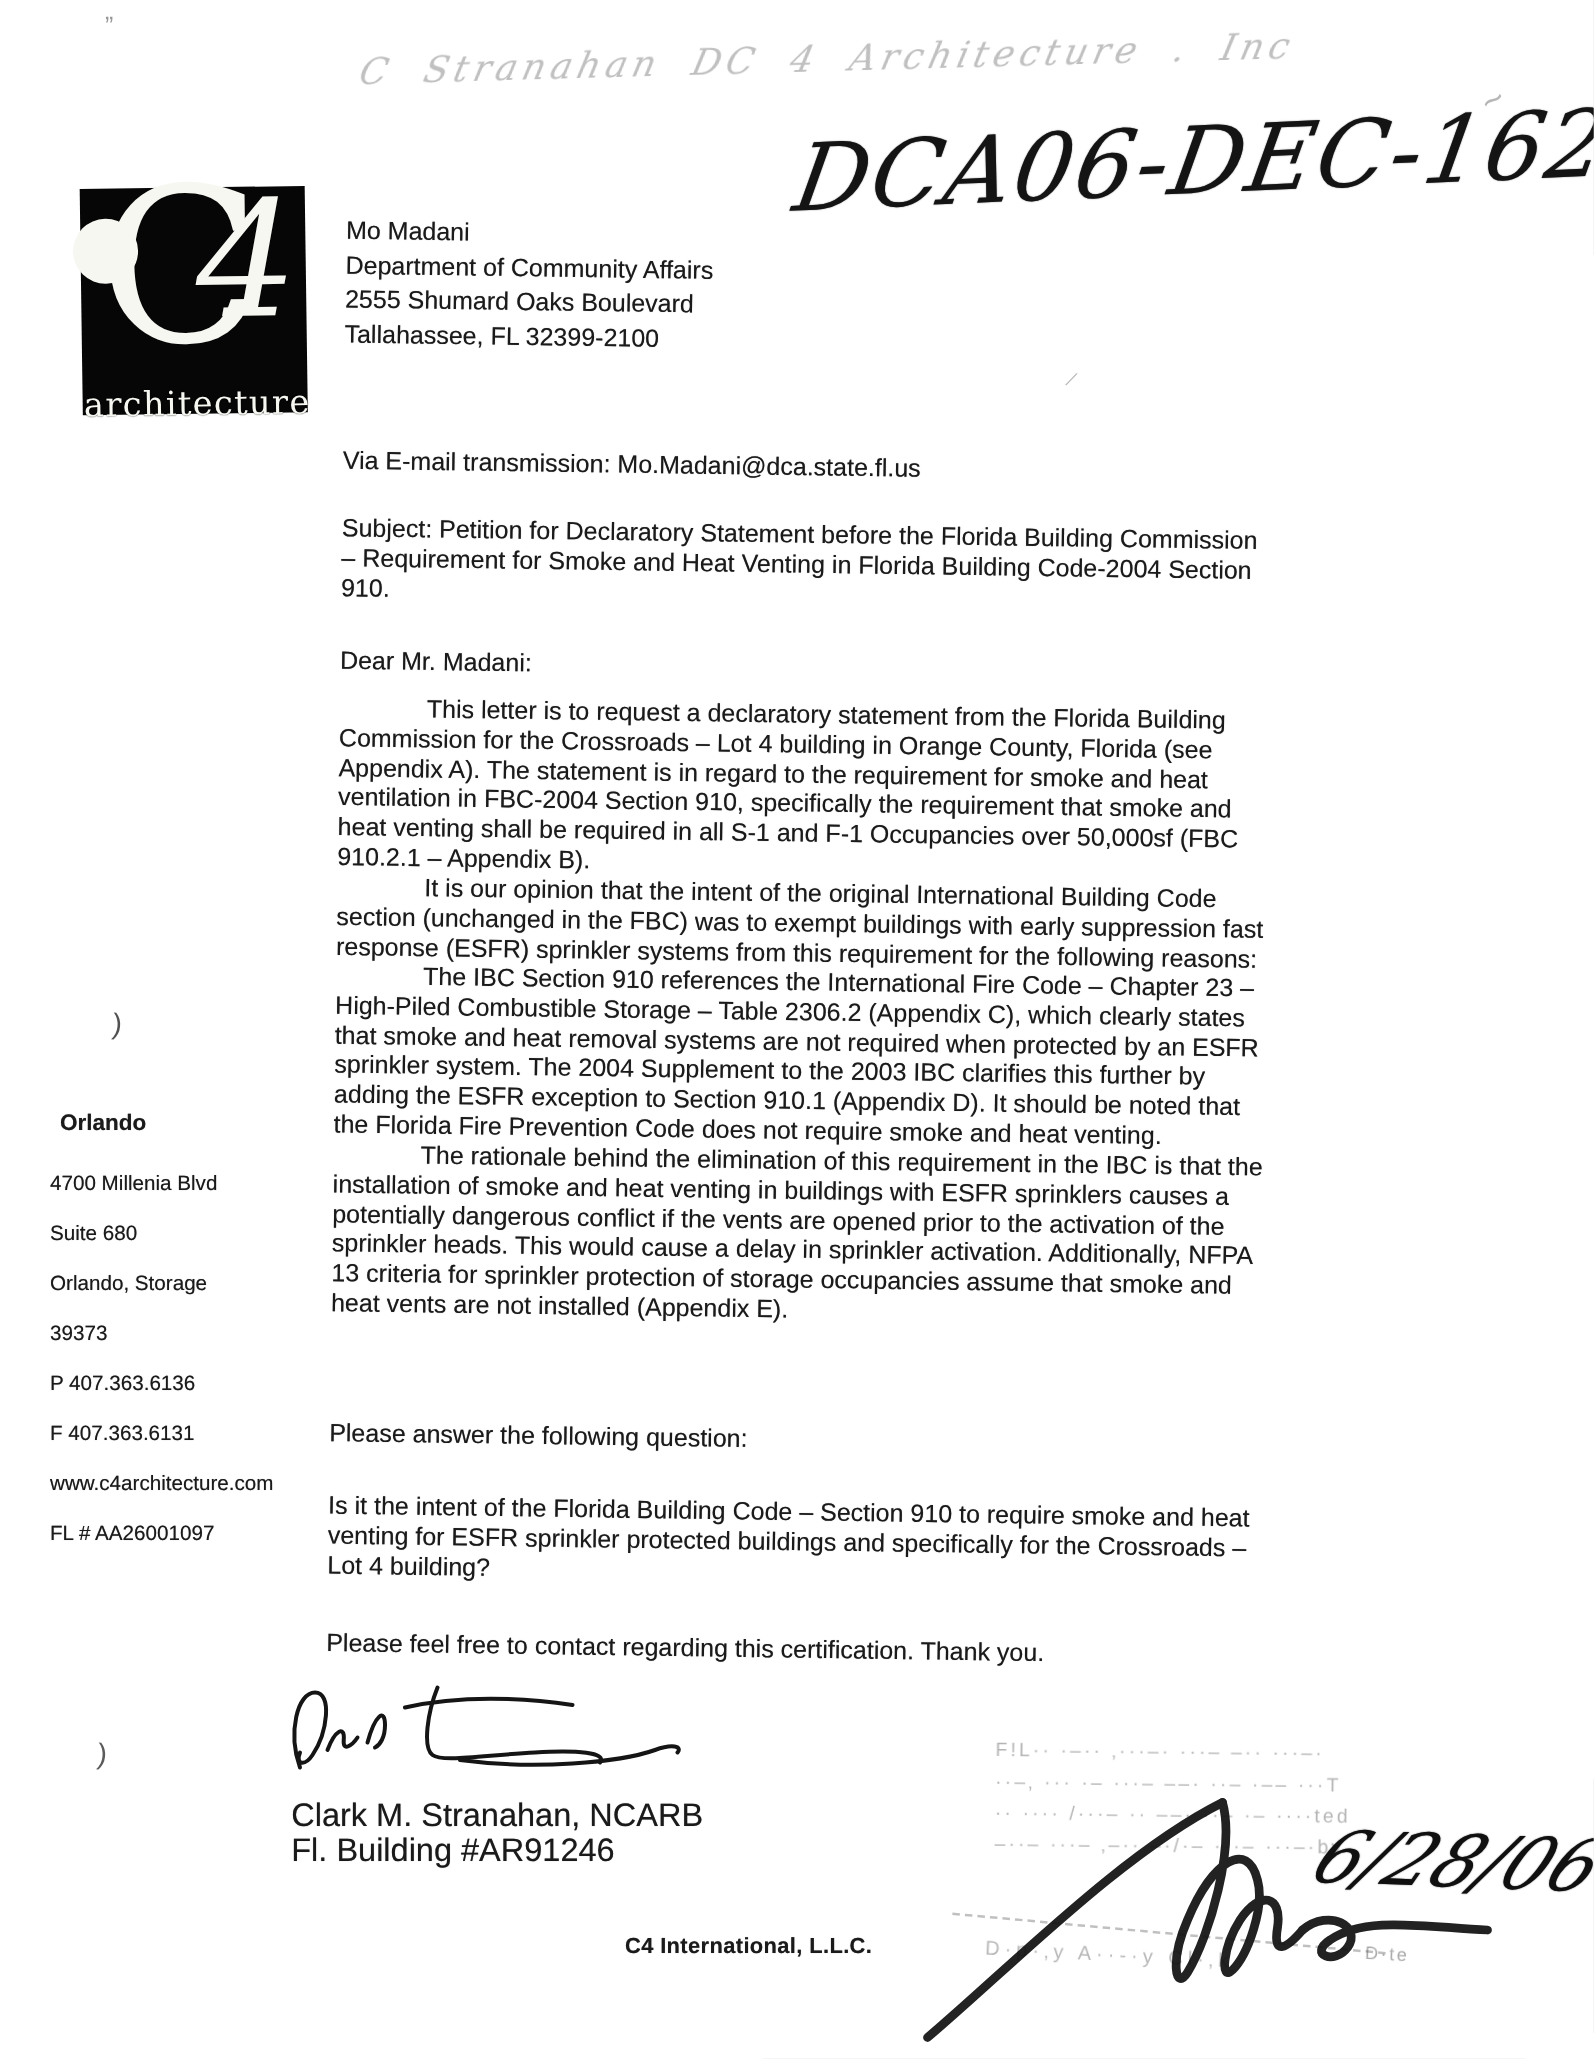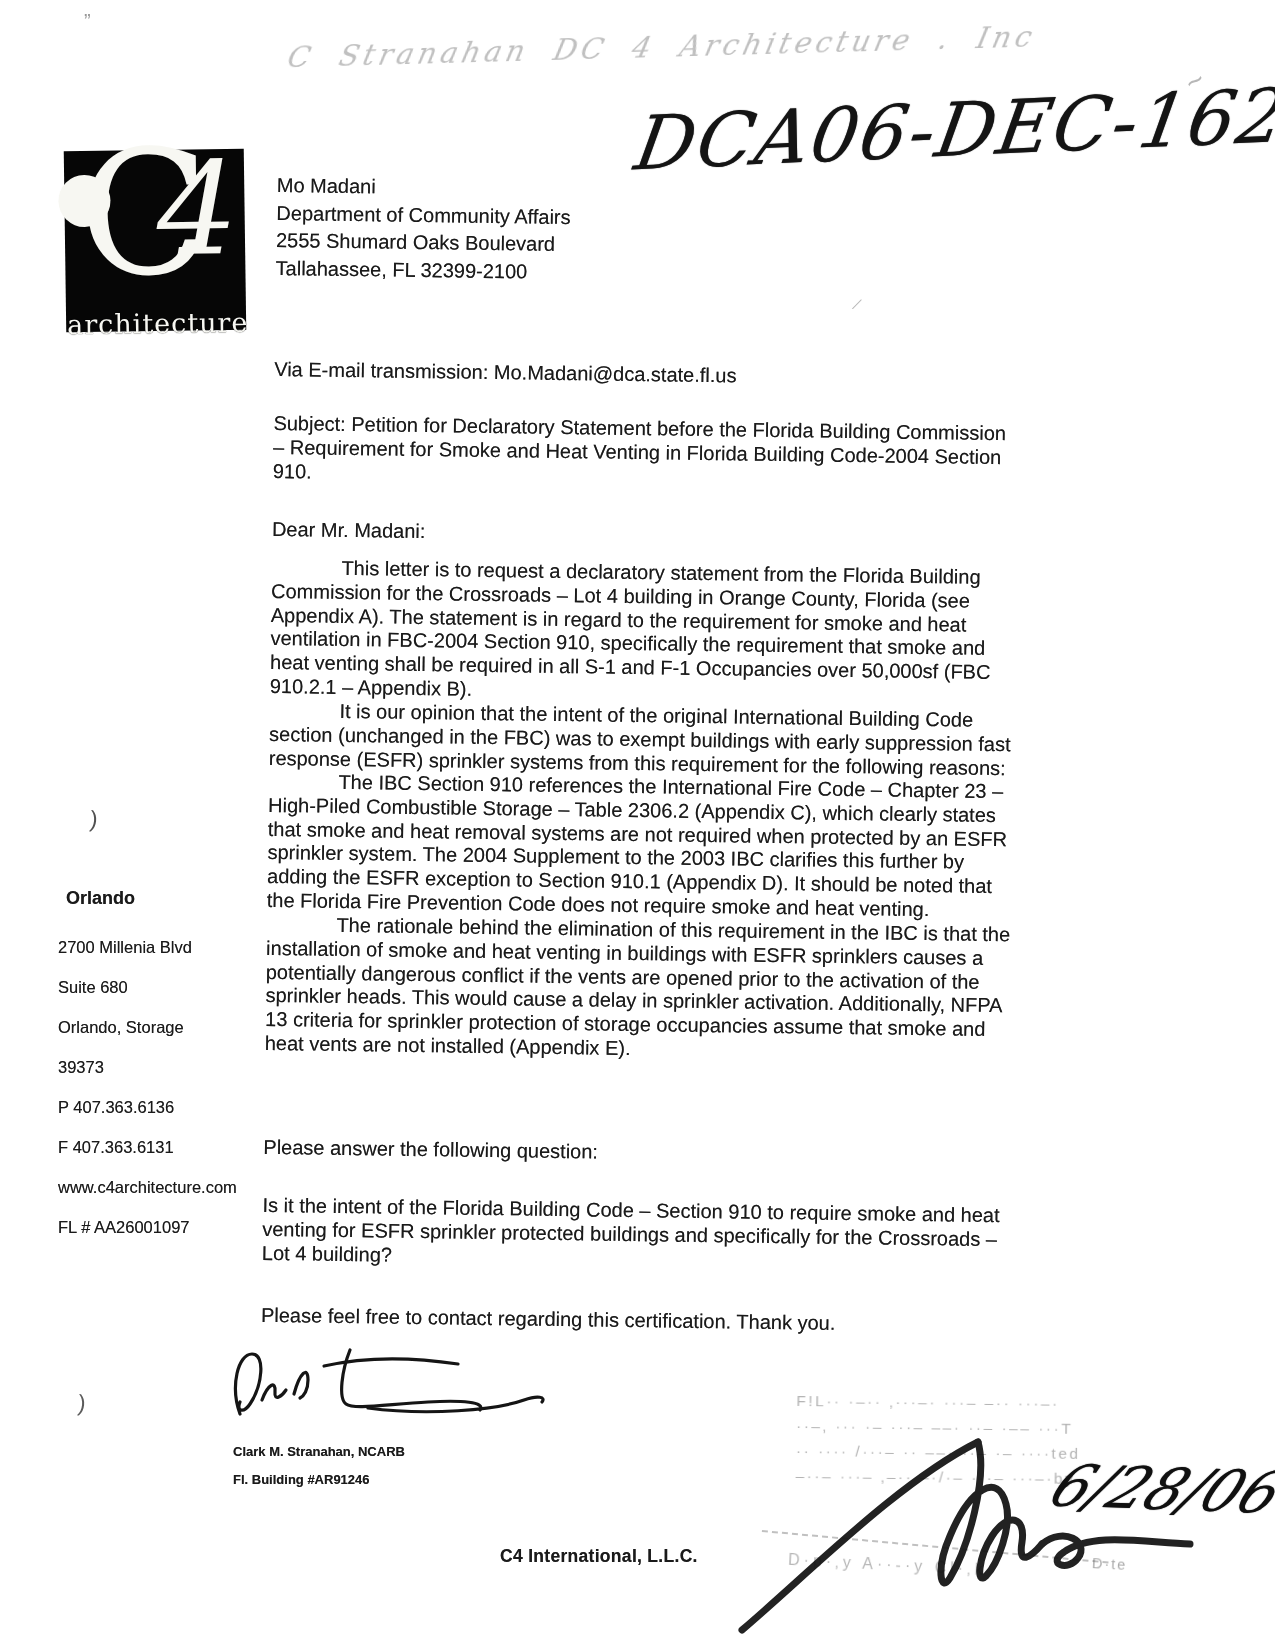--- a/index.html
+++ b/index.html
@@ -45,21 +45,21 @@
     font-family:"DejaVu Serif", serif; font-size:128px; font-style:italic;
     color:#f7f7f2; line-height:1;
   }
   .logo-word {
     position:absolute; left:1px; bottom:-8px; width:184px;
     font-family:"DejaVu Serif", serif; font-size:27px; color:#f7f7f2;
     letter-spacing:1px; text-shadow:0 0 1px #000;
   }
 
   
-  .sidebar { position:absolute; left:58px; top:888px; font-size:16.5px; }
+  .sidebar { position:absolute; left:40px; top:888px; font-size:16.5px; }
   .sidebar .sb-office { font-weight:bold; font-size:18px; padding-left:8px; margin-bottom:28px; }
   .sidebar .sb-line { margin-bottom:19px; line-height:21px; }
 
   
   .letter {
     position:absolute; left:277px; top:172px; width:900px; height:1200px;
     transform:rotate(0.8deg); transform-origin:0 0;
     font-size:20px; line-height:23.8px;
   }
   .recipient { position:absolute; left:0; top:0; font-size:20px; line-height:27.5px; }
@@ -69,21 +69,21 @@
   .para { position:absolute; left:0; }
   .p1 { top:384px; } .p2 { top:527px; } .p3 { top:598px; } .p4 { top:741px; }
   .prompt   { position:absolute; left:0; top:964px; }
   .question { position:absolute; left:0; top:1022px; }
   .closing  { position:absolute; left:0; top:1132px; }
   .ln { white-space:nowrap; }
   .ind { padding-left:70px; }
 
   
   .sig-clark { position:absolute; left:228px; top:1342px; }
-  .signer { position:absolute; left:233px; top:1438px; font-size:13px; line-height:28px;font-weight:bold; }
+  .signer { position:absolute; left:233px; top:1438px; font-size:26px; line-height:28px; }
   .footer {
     position:absolute; left:500px; top:1546px; font-weight:bold; font-size:17.5px;
     letter-spacing:.3px;
   }
 
   
   .stamp {
     position:absolute; left:796px; top:1390px; width:390px;
     font-size:15.5px; line-height:25px; letter-spacing:2.5px;
     color:#4c4c4c; opacity:.42; filter:blur(.5px);
@@ -129,21 +129,21 @@
 
   <div class="logo">
     <span class="logo-dot"></span>
     <span class="logo-c">C</span>
     <span class="logo-4">4</span>
     <span class="logo-word">architecture</span>
   </div>
 
   <div class="sidebar scan">
     <div class="sb-office">Orlando</div>
-    <div class="sb-line">2700 Millenia Blvd</div>
+    <div class="sb-line">4700 Millenia Blvd</div>
     <div class="sb-line">Suite 680</div>
     <div class="sb-line">Orlando, Storage</div>
     <div class="sb-line">39373</div>
     <div class="sb-line">P 407.363.6136</div>
     <div class="sb-line">F 407.363.6131</div>
     <div class="sb-line">www.c4architecture.com</div>
     <div class="sb-line">FL # AA26001097</div>
   </div>
 
   <div class="letter scan">

